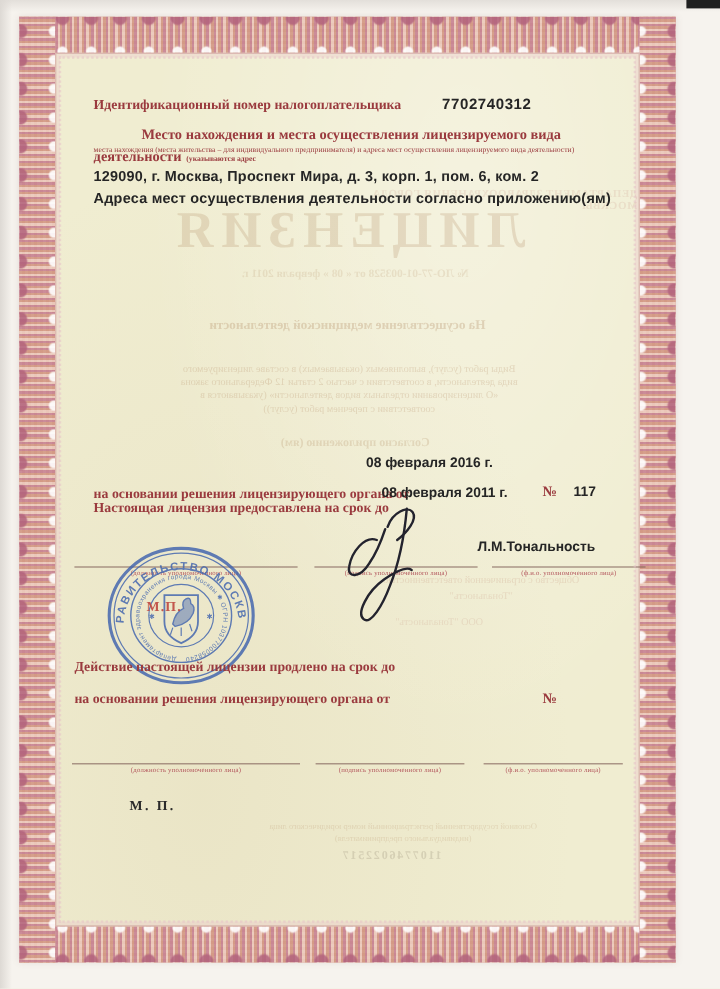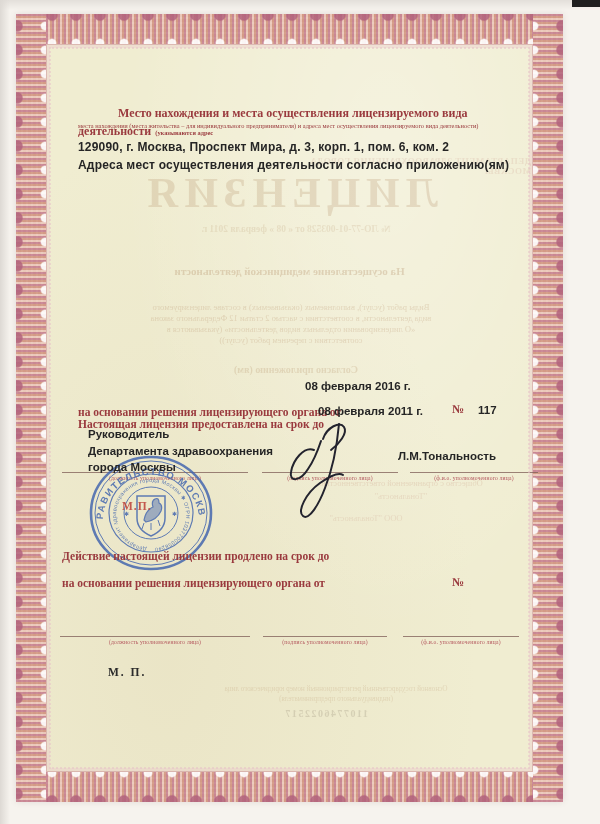--- a/index.html
+++ b/index.html
@@ -75,43 +75,42 @@
     <div class="ghost" style="left:60px;width:380px;top:320px;font-size:10px;font-weight:bold;text-align:center;color:rgba(176,136,96,.24);">Согласно приложению (ям)</div>
     <div class="ghost" style="left:240px;width:230px;top:434px;font-size:8.5px;text-align:center;color:rgba(190,130,110,.22);">Общество с ограниченной ответственностью</div>
     <div class="ghost" style="left:240px;width:230px;top:447px;font-size:8.5px;text-align:center;color:rgba(190,130,110,.2);">"Тональность"</div>
     <div class="ghost" style="left:220px;width:200px;top:469px;font-size:8.5px;text-align:center;color:rgba(190,130,110,.18);">ООО "Тональность"</div>
     <div class="ghost gcenter" style="left:140px;width:300px;top:640px;font-size:7.2px;line-height:10px;color:rgba(176,136,96,.22);">
       <div>Основной государственный регистрационный номер юридического лица</div>
       <div>(индивидуального предпринимателя)</div>
     </div>
     <div class="ghost" style="left:160px;width:240px;top:664px;font-size:10px;font-weight:bold;letter-spacing:1.5px;text-align:center;color:rgba(150,140,120,.28);">1107746022517</div>
 
+    <div class="abs" style="left:32px;top:34px;">
+      <span class="red" style="font-size:11.5px;">Идентификационный номер налогоплательщика</span>
+      <span class="blk" style="font-size:12.5px;margin-left:30px;letter-spacing:.5px;">7702740312</span>
+    </div>
 
     <div class="abs" style="left:32px;top:59px;width:450px;">
       <span class="red" style="font-size:12px;margin-left:40px;">Место нахождения и места осуществления лицензируемого вида деятельности</span>
       <span class="red" style="font-size:6.4px;">(указываются адрес</span>
     </div>
     <div class="abs red" style="left:32px;top:78px;width:460px;font-size:6.4px;font-weight:normal;">места нахождения (места жительства – для индивидуального предпринимателя) и адреса мест осуществления лицензируемого вида деятельности)</div>
 
     <div class="abs blk" style="left:32px;top:96px;font-size:12px;letter-spacing:.2px;">129090, г. Москва, Проспект Мира, д. 3, корп. 1, пом. 6, ком. 2</div>
     <div class="abs blk" style="left:32px;top:114px;font-size:12px;letter-spacing:.2px;">Адреса мест осуществления деятельности согласно приложению(ям)</div>
 
     <div class="abs red" style="left:32px;top:337px;font-size:11.5px;margin-top:37px;">Настоящая лицензия предоставлена на срок до</div>
     <div class="abs blk" style="left:259px;top:336px;font-size:11.5px;">08 февраля 2016 г.</div>
 
     <div class="abs red" style="left:32px;top:362px;font-size:11.5px;">на основании решения лицензирующего органа от</div>
     <div class="abs blk" style="left:272px;top:361px;font-size:11.5px;">08 февраля 2011 г.</div>
     <div class="abs red" style="left:406px;top:358px;font-size:12px;">№</div>
     <div class="abs blk" style="left:432px;top:360px;font-size:11.5px;">117</div>
 
-    <div class="abs blk" style="left:42px;top:382px;font-size:11.5px;line-height:16.5px;z-index:4;">
-      <div>Руководитель</div>
-      <div>Департамента здравоохранения</div>
-      <div>города Москвы</div>
-    </div>
     <div class="abs blk" style="left:352px;top:406px;font-size:11.5px;z-index:4;">Л.М.Тональность</div>
 
     <div class="rule" style="left:16px;top:428px;width:186px;"></div>
     <div class="rule" style="left:216px;top:428px;width:136px;"></div>
     <div class="rule" style="left:364px;top:428px;width:128px;"></div>
     <div class="abs cap" style="left:16px;top:431px;width:186px;">(должность уполномоченного лица)</div>
     <div class="abs cap" style="left:216px;top:431px;width:136px;">(подпись уполномоченного лица)</div>
     <div class="abs cap" style="left:364px;top:431px;width:128px;">(ф.и.о. уполномоченного лица)</div>
 
     <div class="sig-box">

